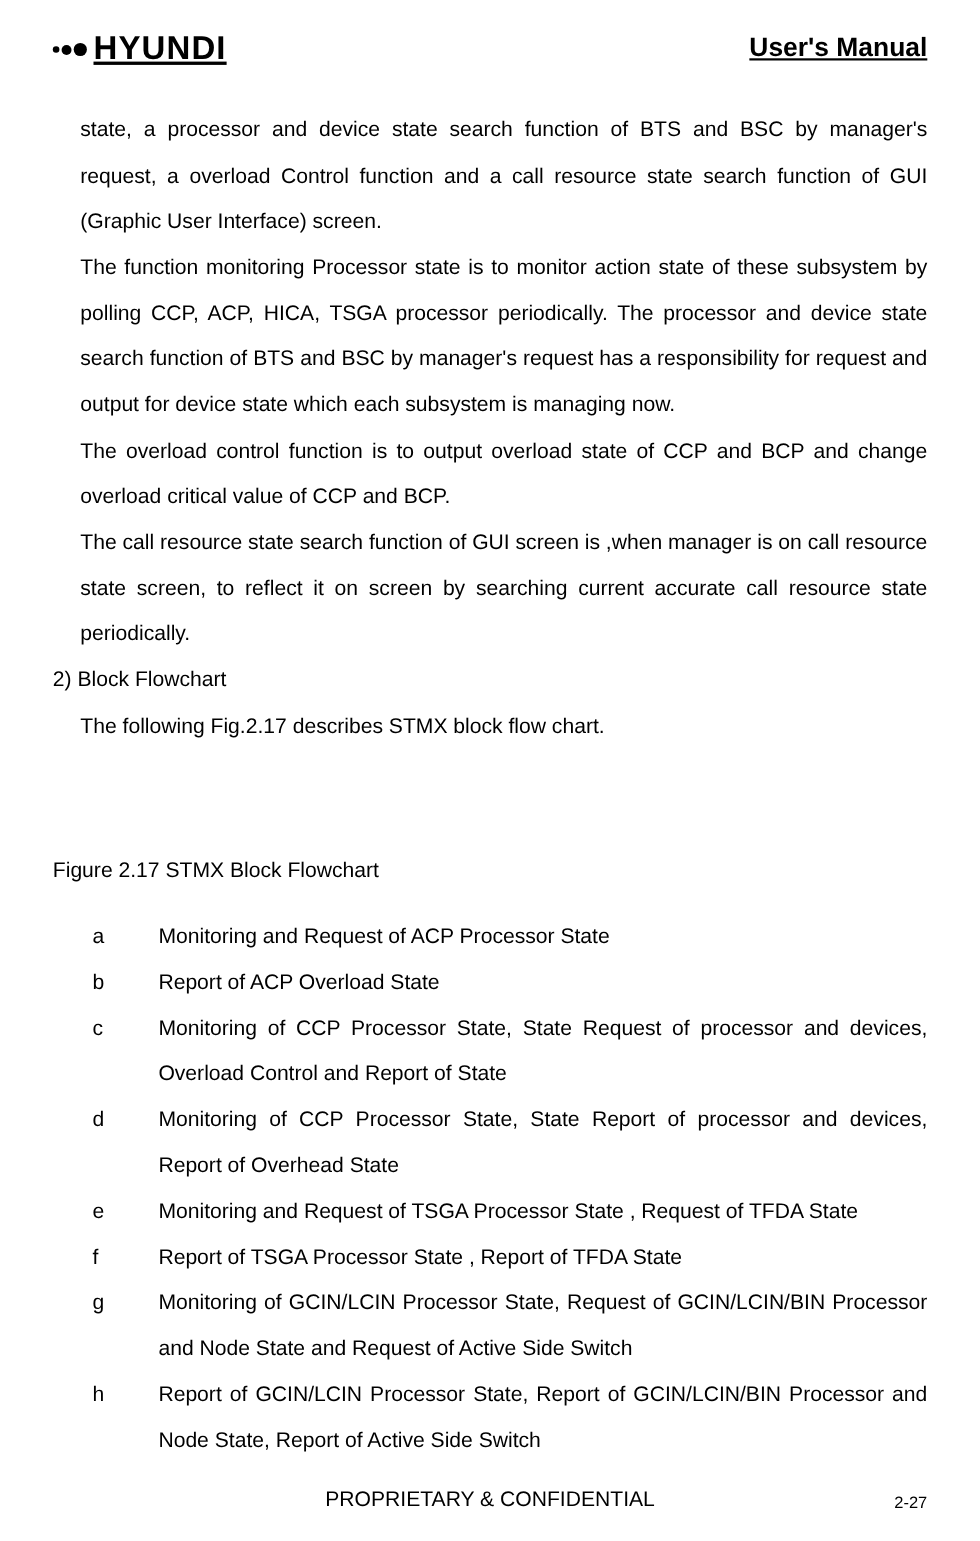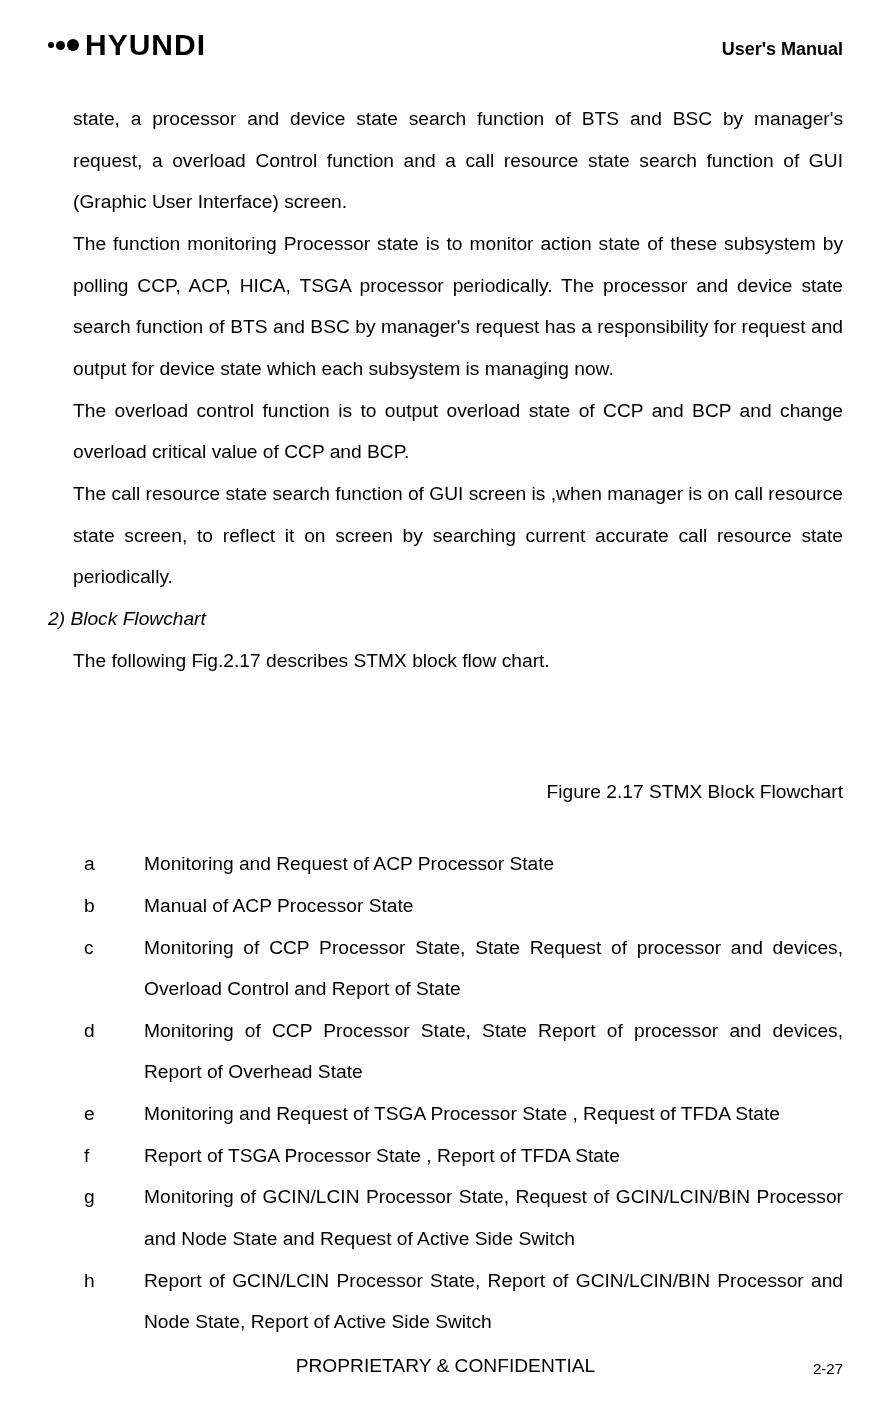--- a/index.html
+++ b/index.html
@@ -12,22 +12,23 @@
       min-height: 1401px;
       background: #ffffff;
       font-family: Arial, Helvetica, sans-serif;
       color: #000000;
       position: relative;
       padding: 30px 48px 60px 48px;
     }
     .header {
       display: flex;
       justify-content: space-between;
-      align-items: flex-end;
+      align-items: flex-start;
       margin-bottom: 38px;
+      text-decoration: underline;
     }
     .logo-wrap {
       display: flex;
       align-items: center;
       gap: 6px;
     }
     .logo-icon {
       display: inline-flex;
       align-items: center;
     }
@@ -44,40 +45,39 @@
     }
     .logo-font {
       font-family: "Arial Black", Arial, sans-serif;
       font-weight: 900;
       font-size: 30px;
       letter-spacing: 1px;
       line-height: 1;
     }
     .header-title {
       font-weight: 700;
-      font-size: 18px;
+      font-size: 24px;
     }
     .body-text {
       font-size: 19.2px;
       line-height: 2.17;
       text-align: justify;
     }
     .para-indent {
       margin-left: 25px;
     }
     .section-heading {
       font-size: 19.2px;
       line-height: 2.17;
-      font-style: italic;
     }
     .figure-caption {
-      text-align: right;
+      text-align: left;
       font-size: 19.2px;
       margin-top: 100px;
-      margin-bottom: 40px;
+      margin-bottom: 28px;
     }
     .ordered-list {
       margin-left: 36px;
       font-size: 19.2px;
       line-height: 2.17;
     }
     .list-row {
       display: flex;
       text-align: justify;
     }
@@ -135,21 +135,21 @@
 
 <div class="figure-caption">Figure 2.17 STMX Block Flowchart</div>
 
 <div class="ordered-list">
   <div class="list-row">
     <div class="marker">a</div>
     <div class="item-text">Monitoring and Request of ACP Processor State</div>
   </div>
   <div class="list-row">
     <div class="marker">b</div>
-    <div class="item-text">Manual of ACP Processor State</div>
+    <div class="item-text">Report of ACP Overload State</div>
   </div>
   <div class="list-row">
     <div class="marker">c</div>
     <div class="item-text">Monitoring of CCP Processor State, State Request of processor and devices, Overload Control and Report of State</div>
   </div>
   <div class="list-row">
     <div class="marker">d</div>
     <div class="item-text">Monitoring of CCP Processor State, State Report of processor and devices, Report of Overhead State</div>
   </div>
   <div class="list-row">

